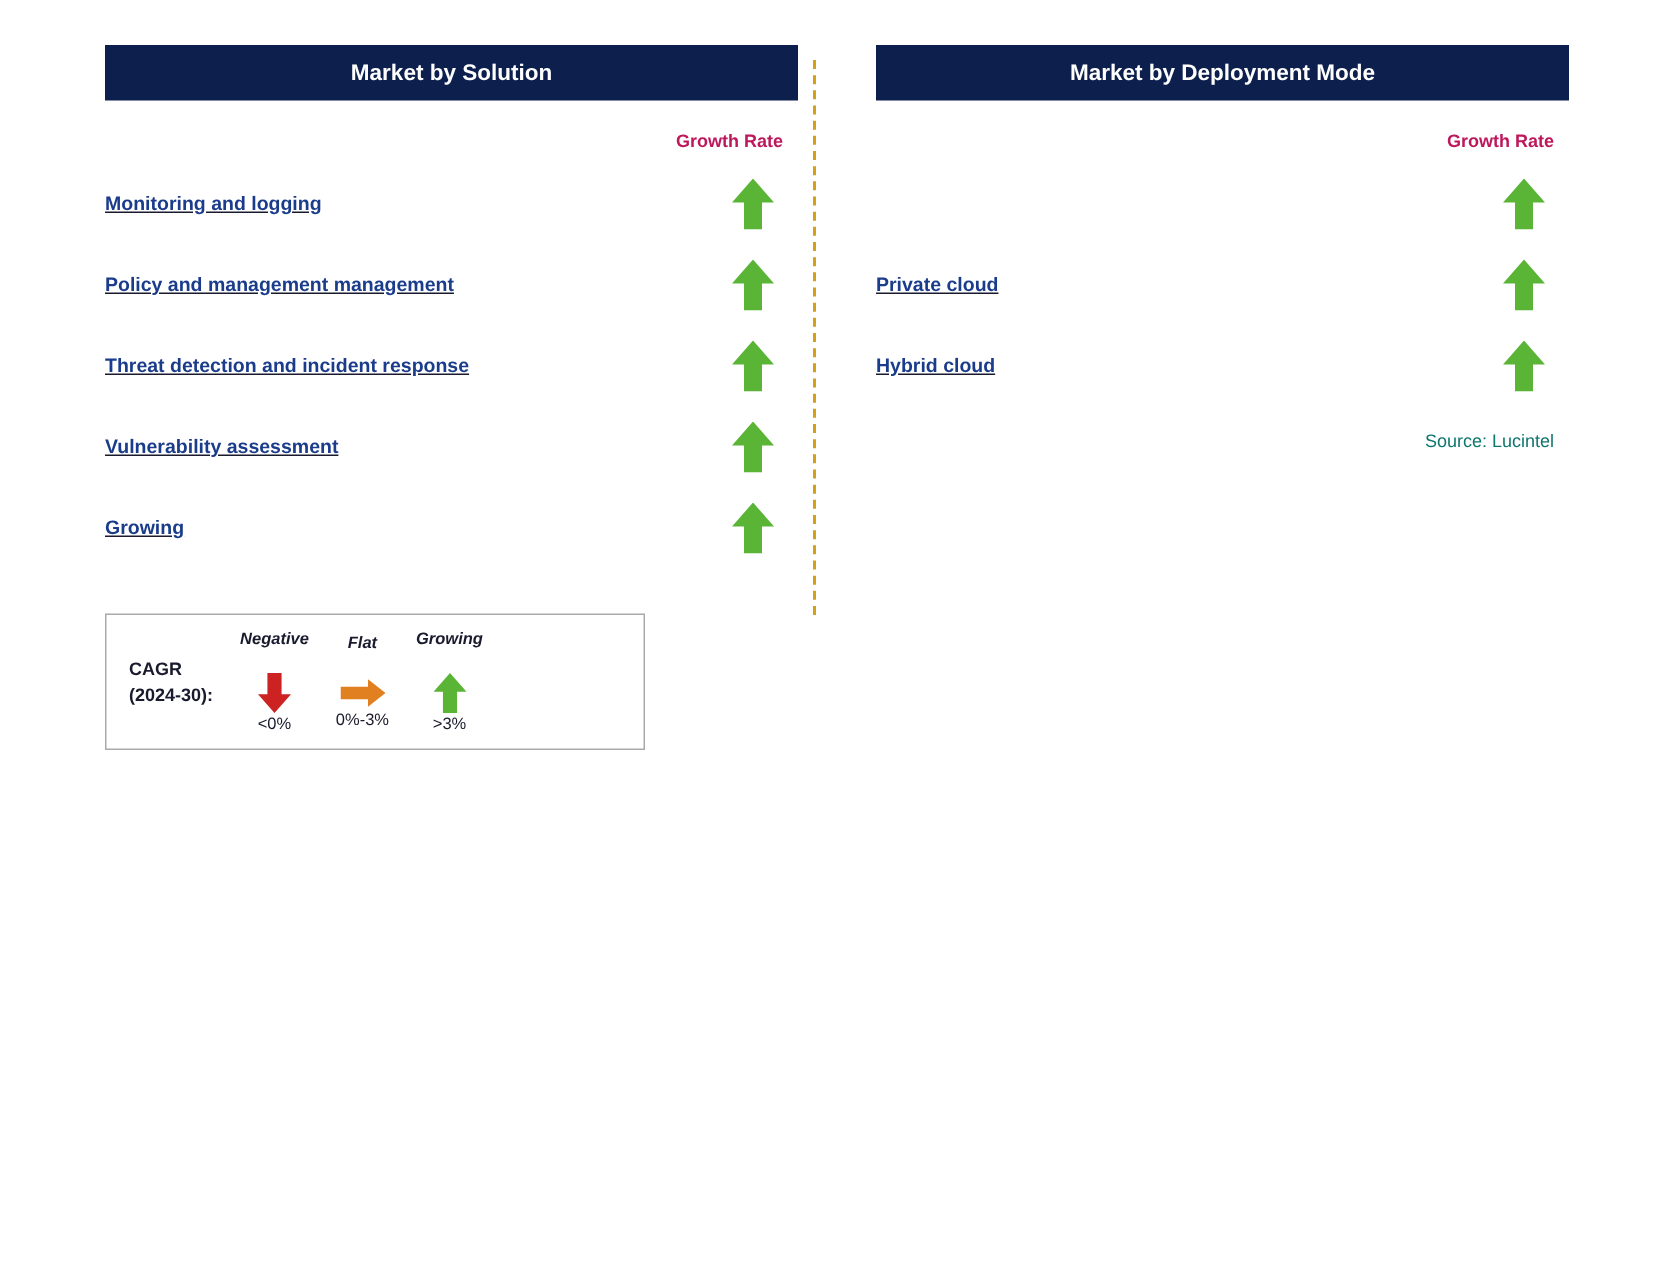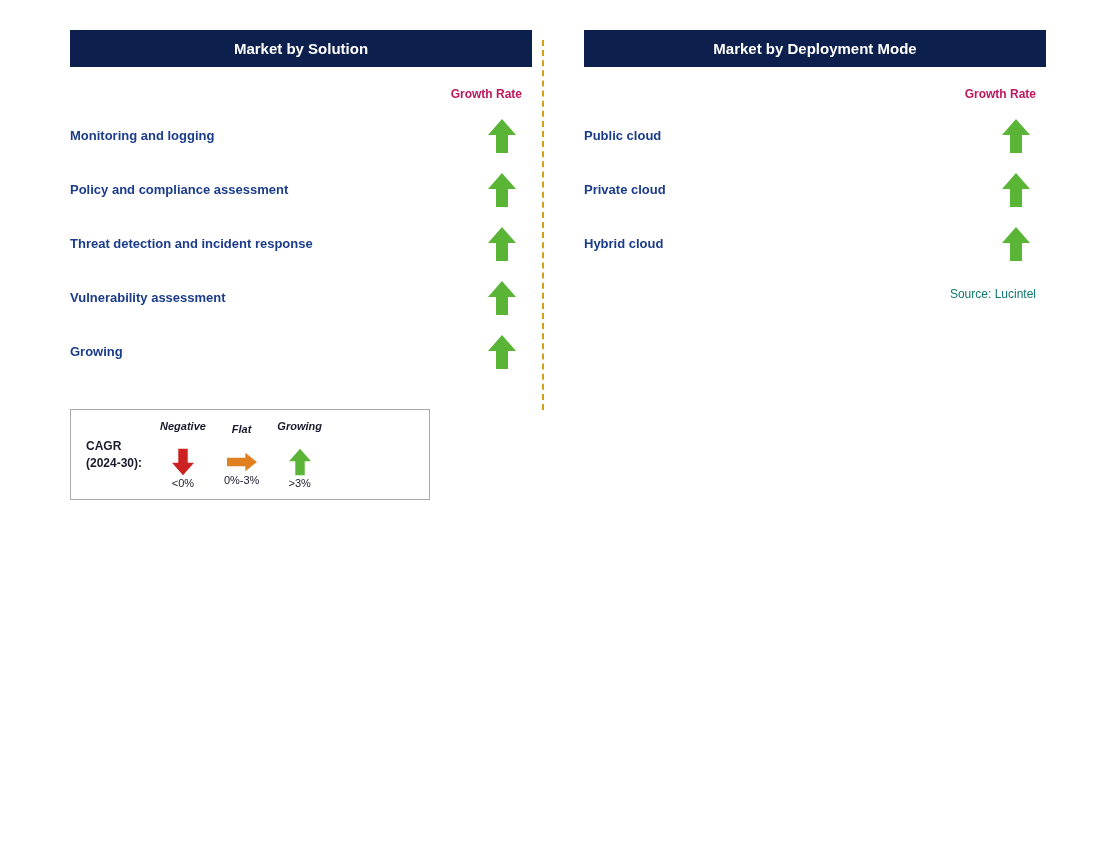--- a/index.html
+++ b/index.html
@@ -73,20 +73,21 @@
       padding-top: 5px;
     }
 
     .row-item {
       display: flex;
       flex-direction: row;
       align-items: center;
       justify-content: flex-end;
       padding: 10px 0;
       min-height: 50px;
+      text-decoration: underline;
     }
 
     .row-item-text {
       color: #1a3c8a;
       font-size: 13px;
       font-weight: 600;
       flex: 1;
       line-height: 1.4;
     }
 
@@ -159,21 +160,21 @@
     <div class="row-item">
       <span class="row-item-text">Monitoring and logging</span>
       <div class="arrow-cell">
         <svg width="28" height="34" viewBox="0 0 28 34">
           <polygon points="14,0 28,16 20,16 20,34 8,34 8,16 0,16" fill="#5ab536"></polygon>
         </svg>
       </div>
     </div>
 
     <div class="row-item">
-      <span class="row-item-text">Policy and compliance assessment</span>
+      <span class="row-item-text">Policy and management management</span>
       <div class="arrow-cell">
         <svg width="28" height="34" viewBox="0 0 28 34">
           <polygon points="14,0 28,16 20,16 20,34 8,34 8,16 0,16" fill="#5ab536"></polygon>
         </svg>
       </div>
     </div>
 
     <div class="row-item">
       <span class="row-item-text">Threat detection and incident response</span>
       <div class="arrow-cell">
@@ -232,21 +233,20 @@
 
   <div class="divider">
     <div class="divider-line"></div>
   </div>
 
   <div class="panel panel-right">
     <div class="panel-header">Market by Deployment Mode</div>
     <div class="growth-rate-label">Growth Rate</div>
 
     <div class="row-item">
-      <span class="row-item-text">Public cloud</span>
       <div class="arrow-cell">
         <svg width="28" height="34" viewBox="0 0 28 34">
           <polygon points="14,0 28,16 20,16 20,34 8,34 8,16 0,16" fill="#5ab536"></polygon>
         </svg>
       </div>
     </div>
 
     <div class="row-item">
       <span class="row-item-text">Private cloud</span>
       <div class="arrow-cell">

